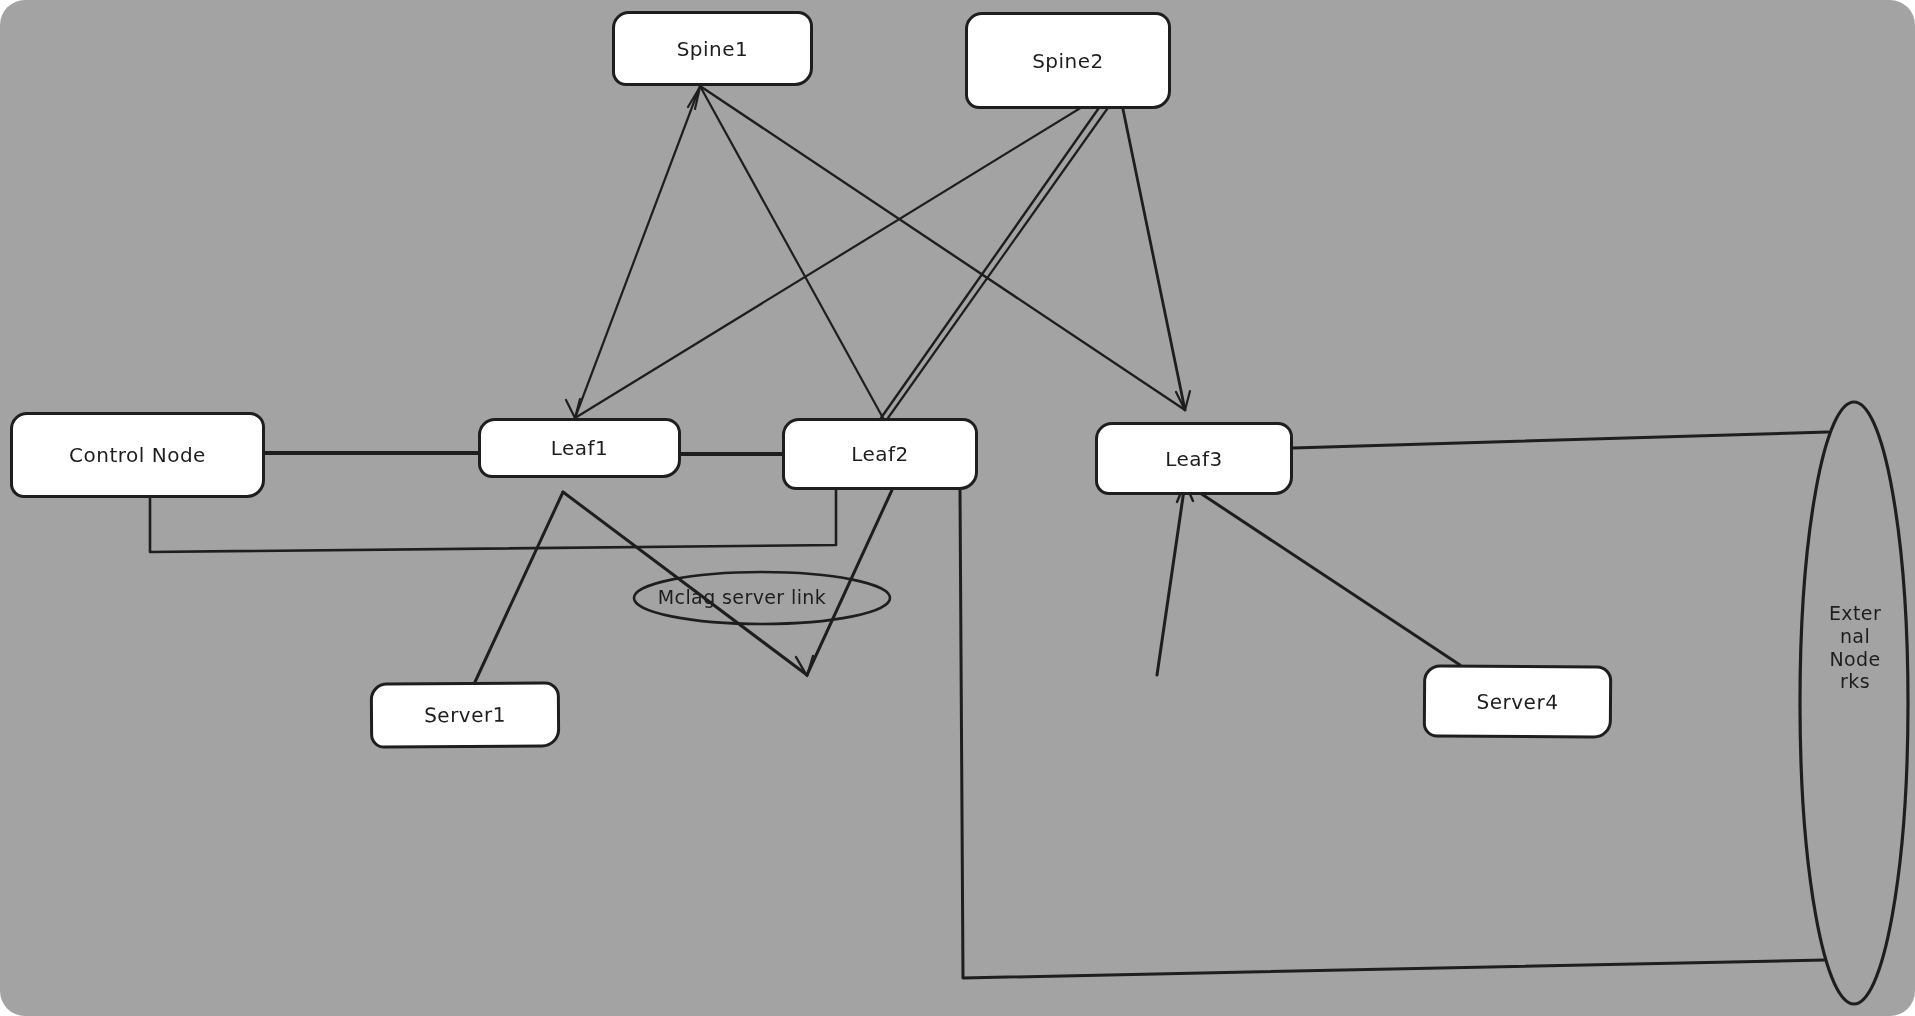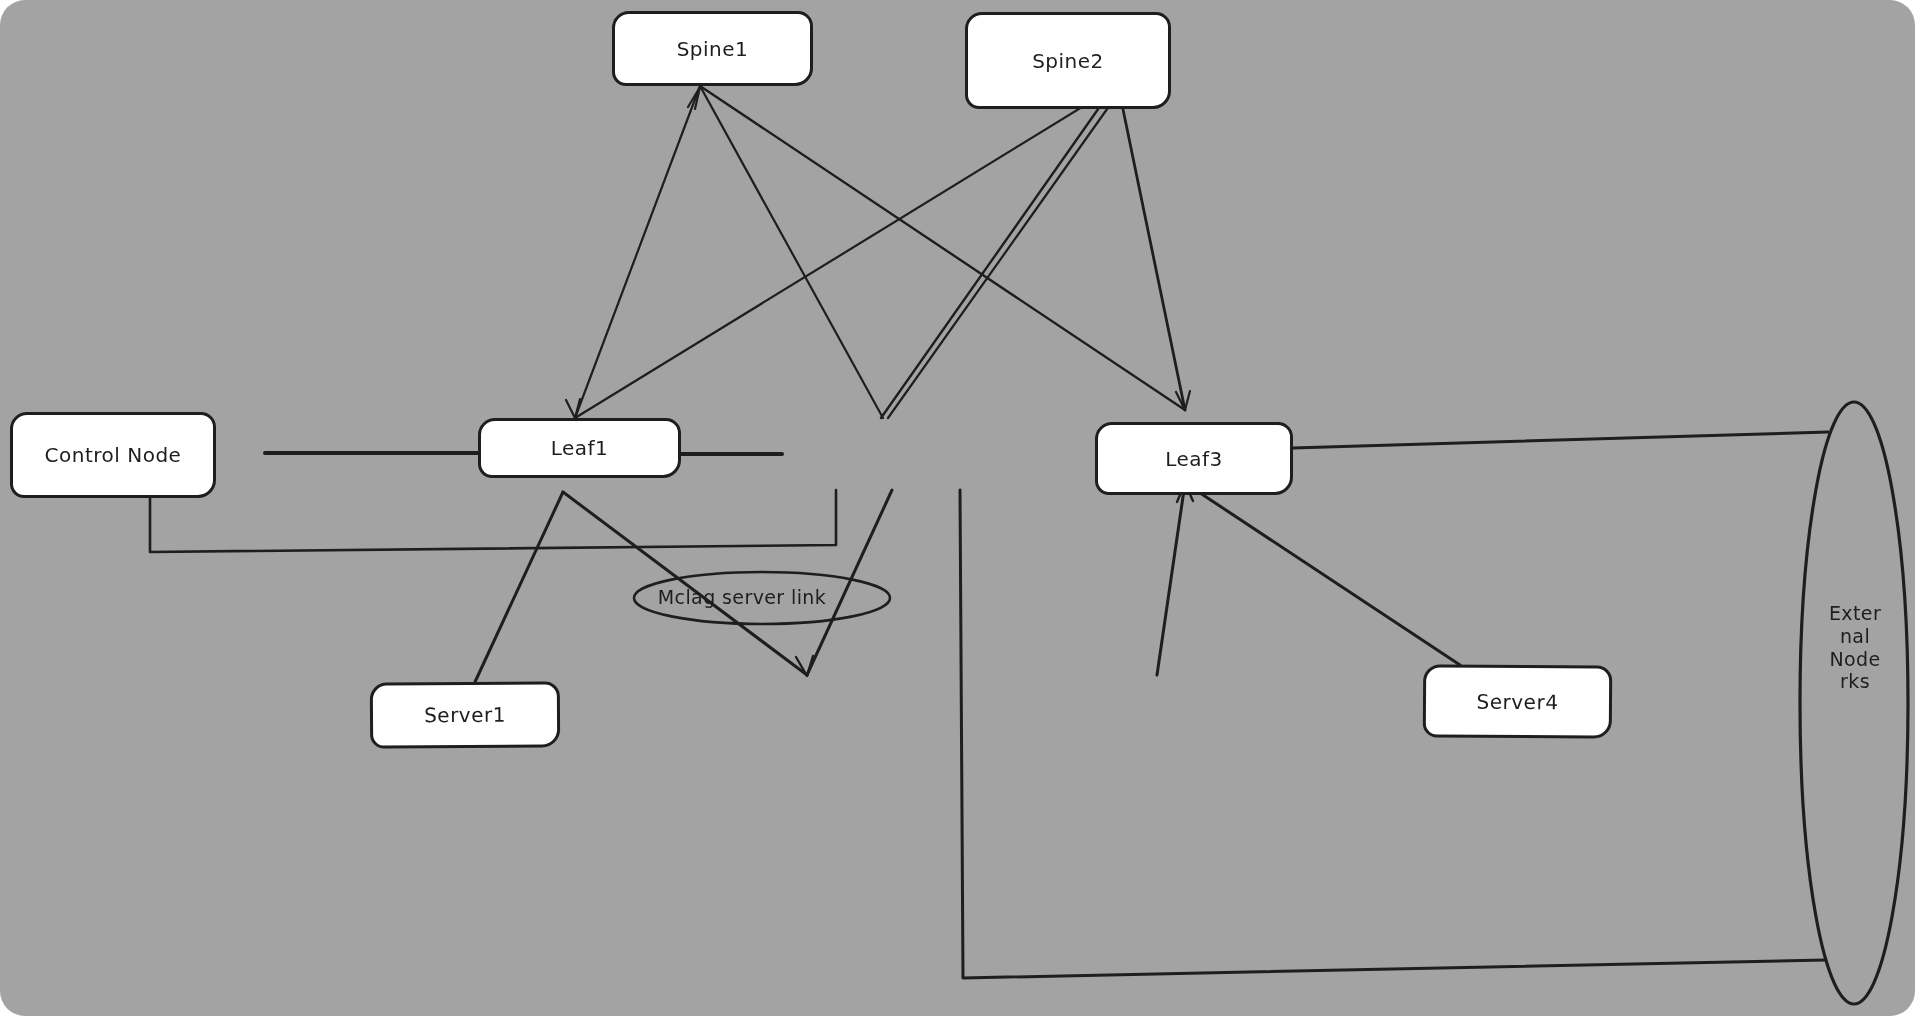--- a/index.html
+++ b/index.html
@@ -91,28 +91,31 @@
   </svg>
 
   <div class="node" style="left:612px; top:11px; width:201px; height:75px;">
     <span>Spine1</span>
   </div>
 
   <div class="node" style="left:965px; top:12px; width:206px; height:97px;">
     <span>Spine2</span>
   </div>
 
-  <div class="node" style="left:10px; top:412px; width:206px; height:86px;">
+  <div class="node" style="left:10px; top:412px; width:255px; height:86px;">
     <span>Control Node</span>
   </div>
 
   <div class="node" style="left:478px; top:418px; width:203px; height:60px;">
     <span>Leaf1</span>
   </div>
 
+  <div class="node" style="left:782px; top:418px; width:196px; height:72px;">
+    <span>Leaf2</span>
+  </div>
 
   <div class="node" style="left:1095px; top:410px; width:198px; height:73px;margin-top:12px;">
     <span>Leaf3</span>
   </div>
 
   <div class="node tilt-a" style="left:370px; top:682px; width:190px; height:66px;">
     <span>Server1</span>
   </div>
 
 

